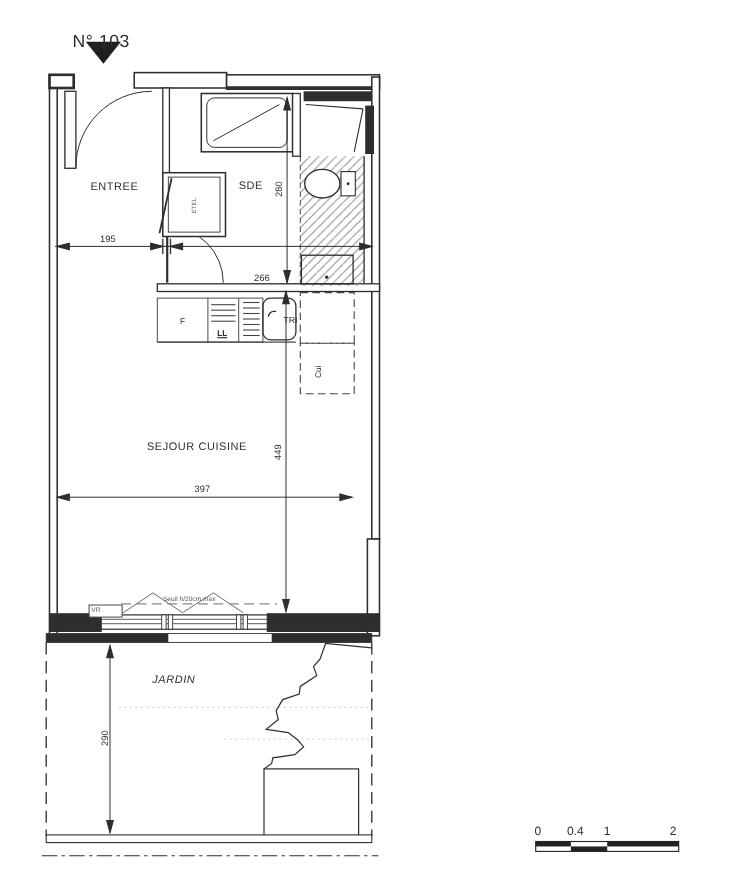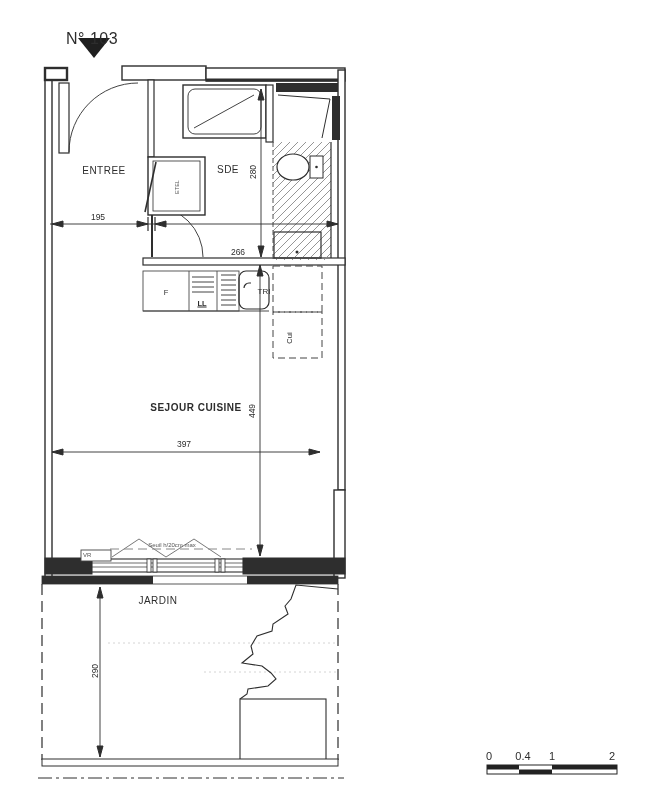--- a/index.html
+++ b/index.html
@@ -193,22 +193,22 @@
       <rect x="487" y="765" width="32" height="4.5" fill="#222"></rect>
       <rect x="552" y="765" width="65" height="4.5" fill="#222"></rect>
       <rect x="519" y="769.5" width="33" height="4.5" fill="#222"></rect>
     </g>
   </svg>
 
   <div class="lbl title" style="left:66px;top:4px;">N° 103</div>
 
   <div class="lbl room ctr" style="left:104px;top:170px;">ENTREE</div>
   <div class="lbl room ctr" style="left:228px;top:169px;">SDE</div>
-  <div class="lbl room ctr" style="left:196px;top:407px;font-weight:bold;">SEJOUR CUISINE</div>
-  <div class="lbl room ctr" style="left:158px;top:600px;">JARDIN</div>
+  <div class="lbl room ctr" style="left:179px;top:407px;">SEJOUR CUISINE</div>
+  <div class="lbl room ctr" style="left:158px;top:618px;font-style:italic;">JARDIN</div>
 
   <div class="lbl rot" style="left:177px;top:187px;font-size:5.5px;color:#555;">ETEL</div>
   <div class="lbl tiny ctr" style="left:166px;top:292px;">F</div>
   <div class="lbl tiny ctr und" style="left:202px;top:303px;font-weight:bold;">LL</div>
   <div class="lbl ctr" style="left:244px;top:291px;font-size:8px;margin-left:20px;">TRI</div>
   <div class="lbl rot" style="left:289px;top:338px;font-size:7.5px;">Cui</div>
   <div class="lbl micro" style="left:83px;top:552px;">VR</div>
   <div class="lbl micro ctr" style="left:172px;top:545px;">Seuil h/20cm max</div>
 
   <div class="lbl dim ctr" style="left:98px;top:217px;">195</div>

